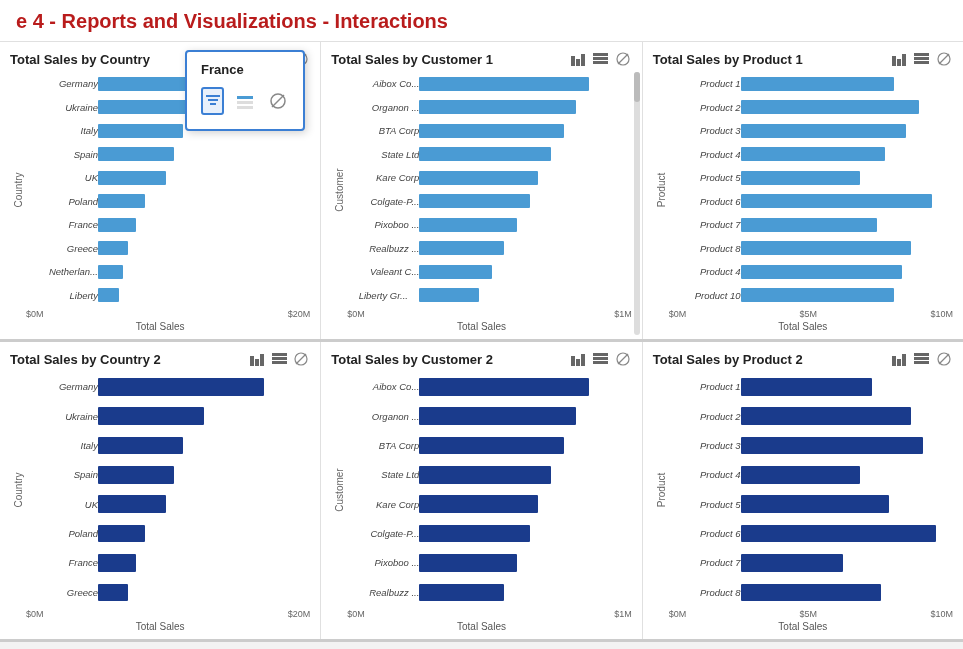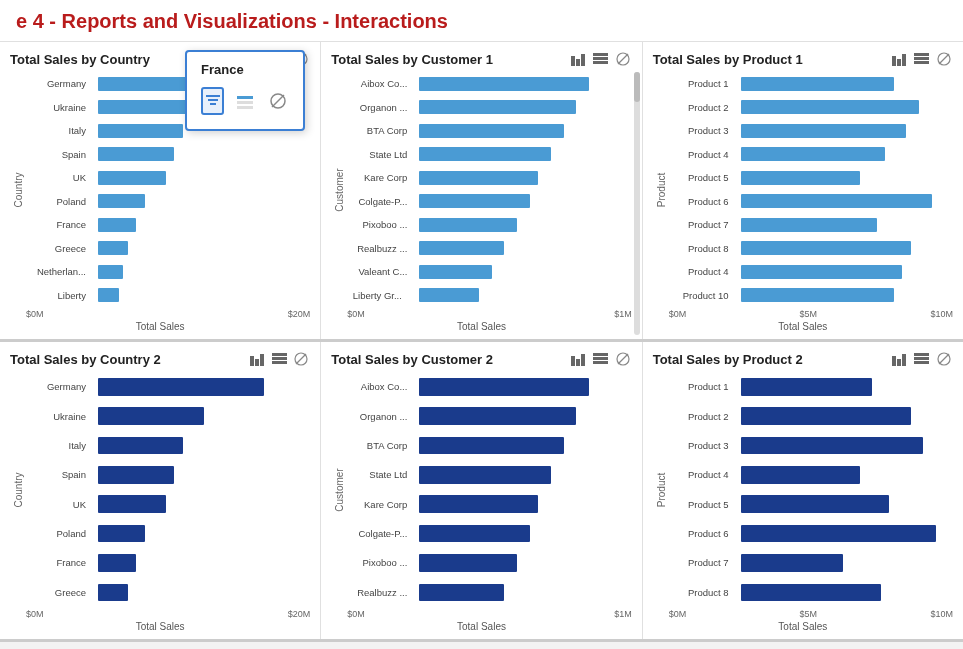--- a/index.html
+++ b/index.html
@@ -76,25 +76,26 @@
       display: flex;
       align-items: center;
       flex: 1;
       min-height: 0;
     }
     .bar-label {
       width: 72px;
       font-size: 10px;
       color: #444;
       text-align: right;
-      padding-right: 12px;
+      padding-right: 0;
       white-space: nowrap;
       overflow: hidden;
       text-overflow: ellipsis;
       flex-shrink: 0;
+      font-style: italic;
     }
     .bar-area {
       flex: 1;
       height: 60%;
       position: relative;
     }
     .bar-fill {
       height: 100%;
       border-radius: 1px;
     }

